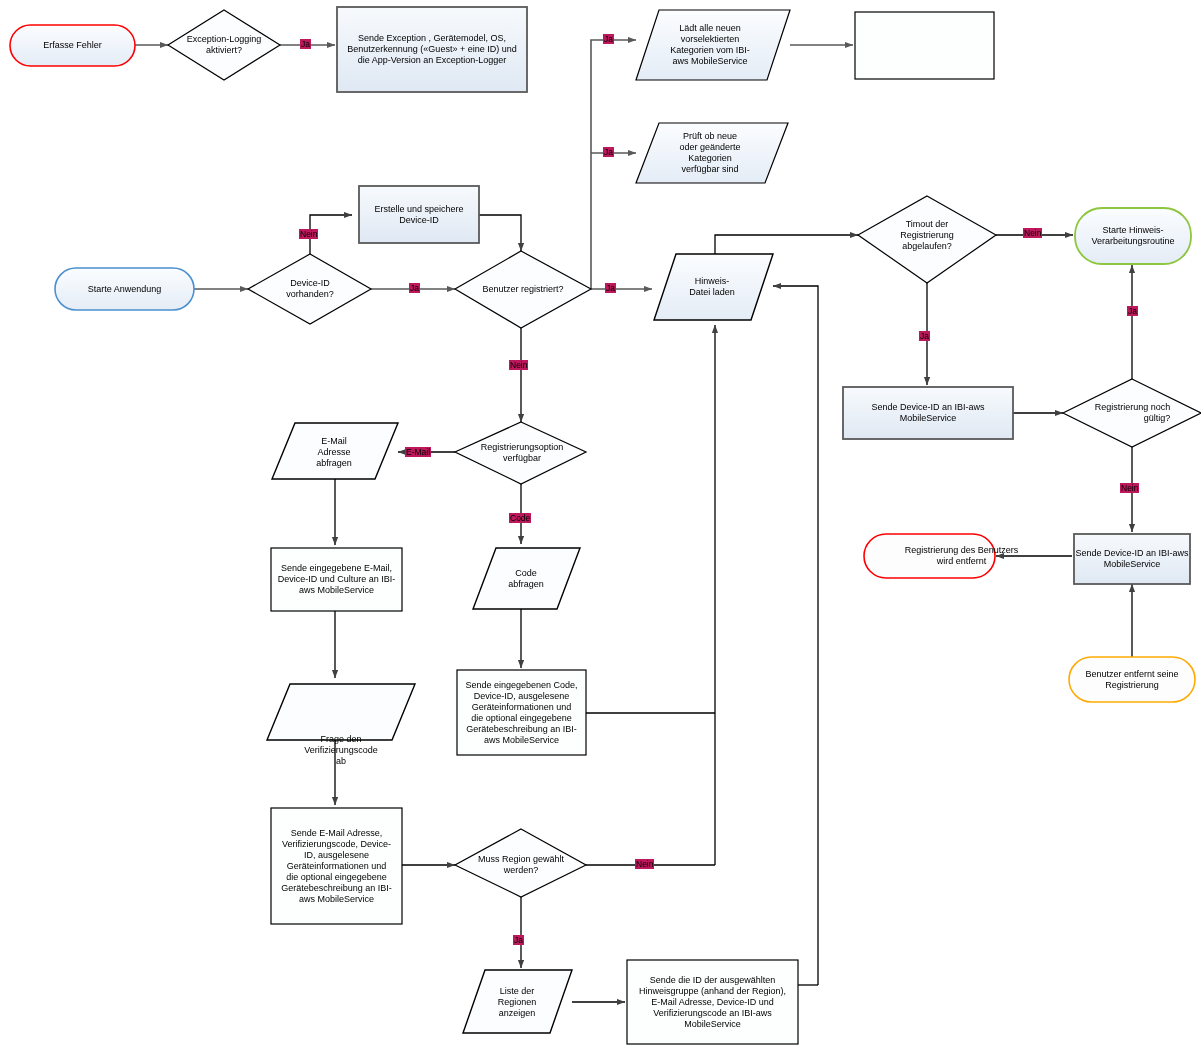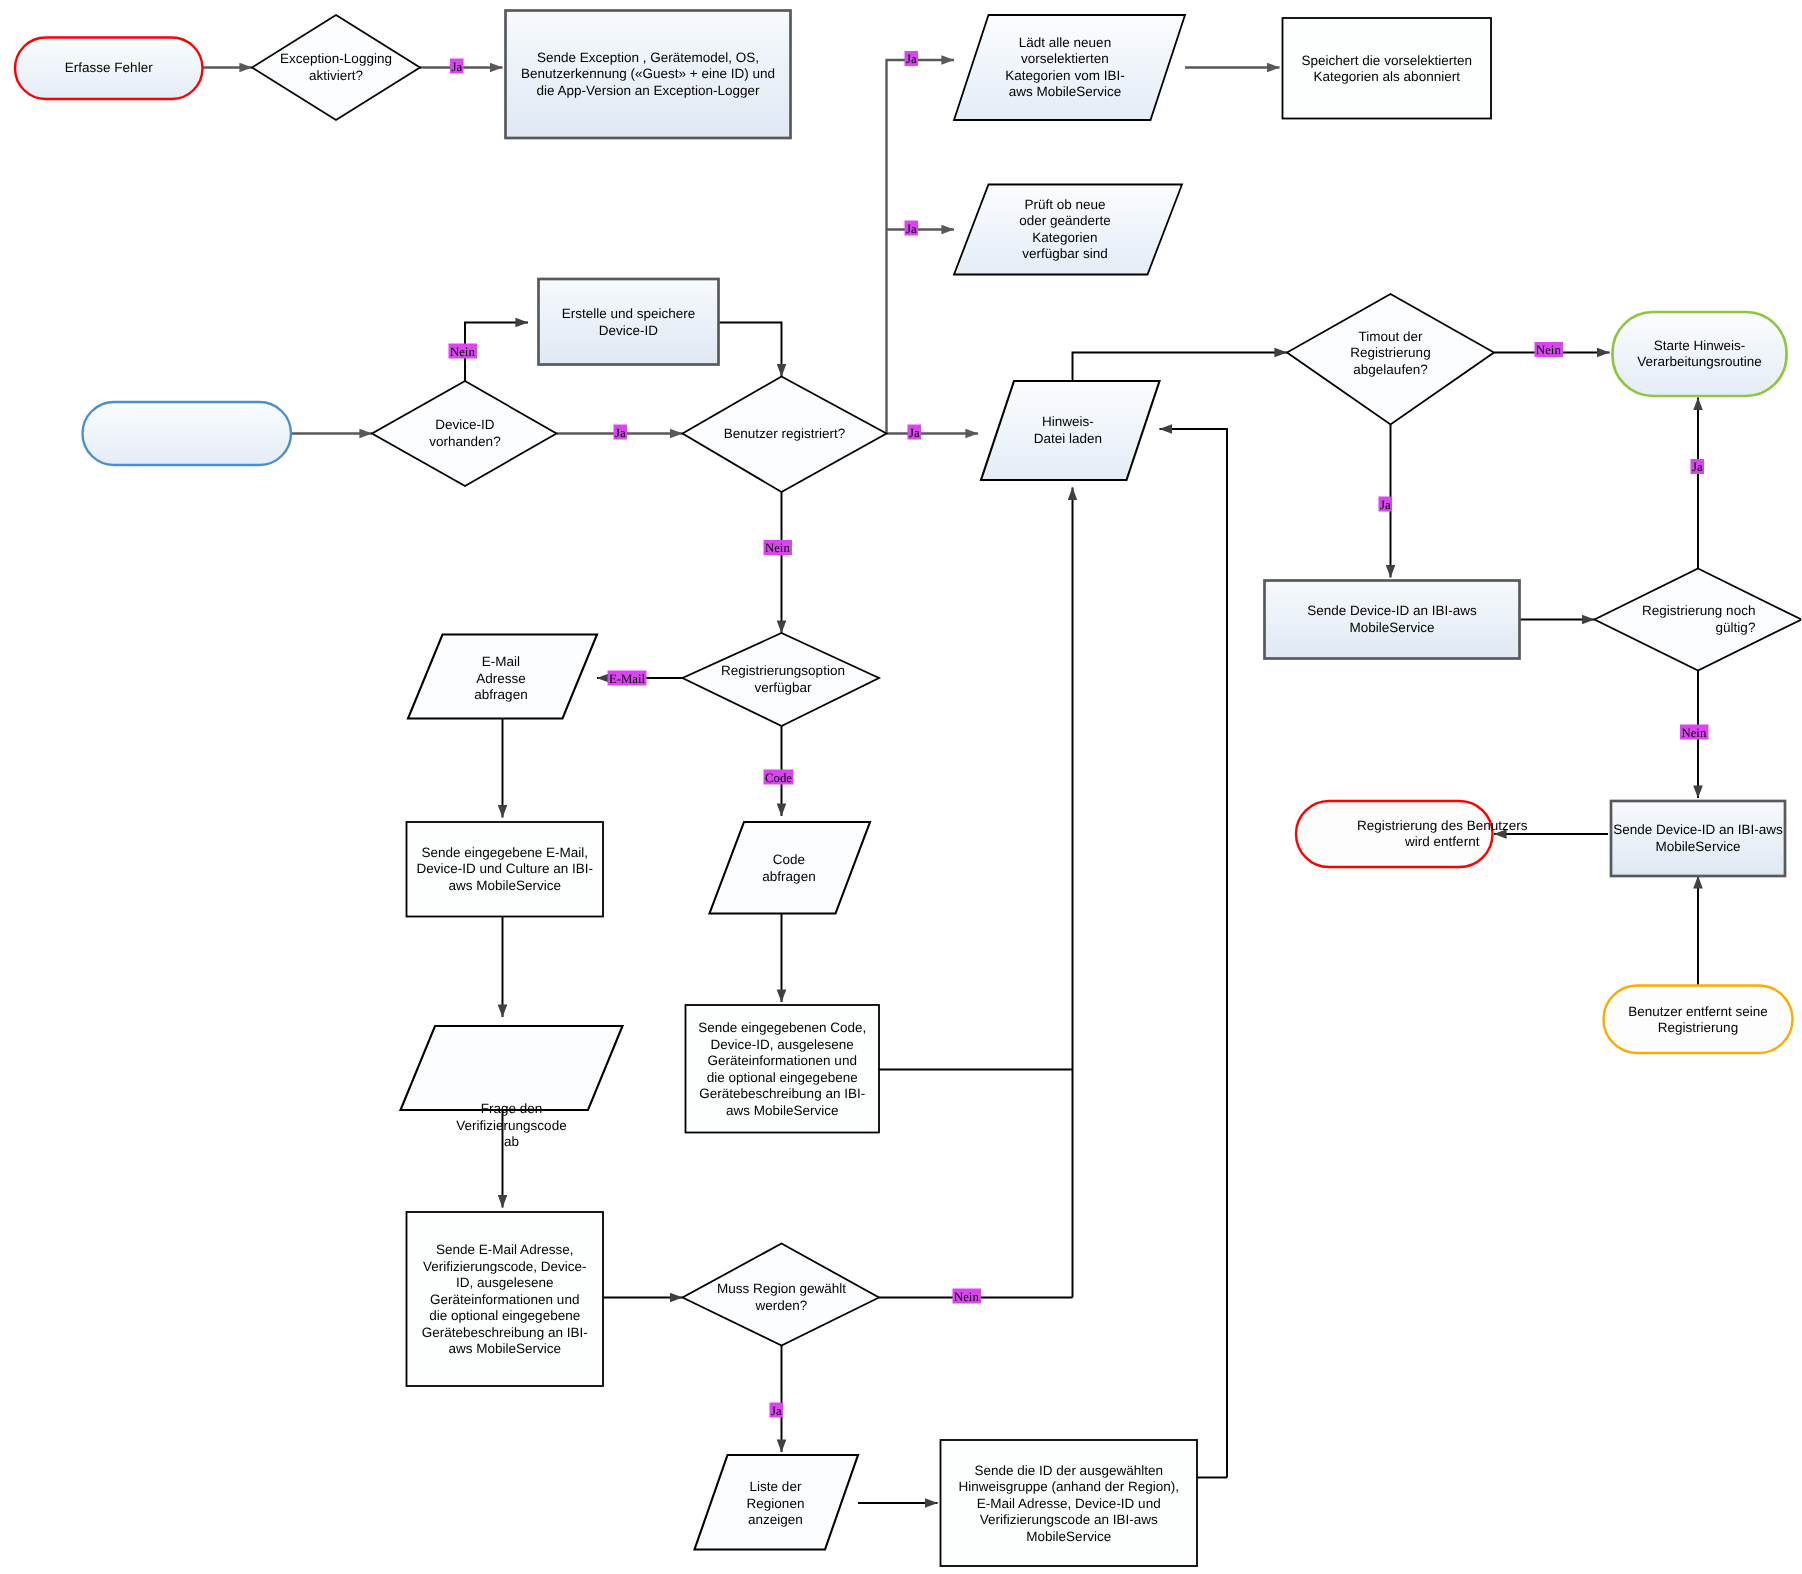--- a/index.html
+++ b/index.html
@@ -4,21 +4,21 @@
 <title>Flowchart</title>
 <style>
   html,body{margin:0;padding:0;background:#ffffff;}
   body{font-family:"Liberation Sans", sans-serif;}
   #stage{position:relative;width:1201px;height:1049px;background:#fff;overflow:hidden;}
   #stage svg{position:absolute;left:0;top:0;width:1201px;height:1049px;}
   .lbl{position:absolute;color:#000;font-size:9px;line-height:11px;text-align:center;
        white-space:pre-line;display:flex;align-items:center;justify-content:center;
        pointer-events:none;}
   .edgelbl{position:absolute;color:#000;font-size:8.5px;line-height:10px;
-       background:#d946ef;padding:0 1px;text-align:left;font-family:Liberation Serif, serif;}
+       background:#be185d;padding:0 1px;text-align:left;}
 </style>
 </head>
 <body>
 
 <div id="stage">
 
   <svg xmlns="http://www.w3.org/2000/svg" viewBox="0 0 1201 1049">
     <defs>
       <linearGradient id="gboxv" x1="0" y1="0" x2="0" y2="1">
         <stop offset="0%" stop-color="#f7fafd"></stop>
@@ -160,31 +160,30 @@
 
   <div class="lbl" style="left:342px;top:10px;width:180px;height:79px;">Sende Exception , Gerätemodel, OS,
 Benutzerkennung («Guest» + eine ID) und
 die App-Version an Exception-Logger</div>
 
   <div class="lbl" style="left:650px;top:12px;width:120px;height:66px;">Lädt alle neuen
 vorselektierten
 Kategorien vom IBI-
 aws MobileService</div>
 
-  <div class="lbl" style="left:857px;top:14px;width:135px;height:63px;">Speichert die vorselektierten
-Kategorien als abonniert</div>
 
   <div class="lbl" style="left:650px;top:125px;width:120px;height:56px;">Prüft ob neue
 oder geänderte
 Kategorien
 verfügbar sind</div>
 
   <div class="lbl" style="left:361px;top:188px;width:116px;height:53px;">Erstelle und speichere
 Device-ID</div>
 
+  <div class="lbl" style="left:55px;top:268px;width:139px;height:42px;">Starte Anwendung</div>
 
   <div class="lbl" style="left:256px;top:269px;width:108px;height:40px;">Device-ID
 vorhanden?</div>
 
   <div class="lbl" style="left:462px;top:275px;width:122px;height:28px;">Benutzer registriert?</div>
 
   <div class="lbl" style="left:662px;top:262px;width:100px;height:50px;">Hinweis-
 Datei laden</div>
 
   <div class="lbl" style="left:872px;top:207px;width:110px;height:56px;">Timout der

